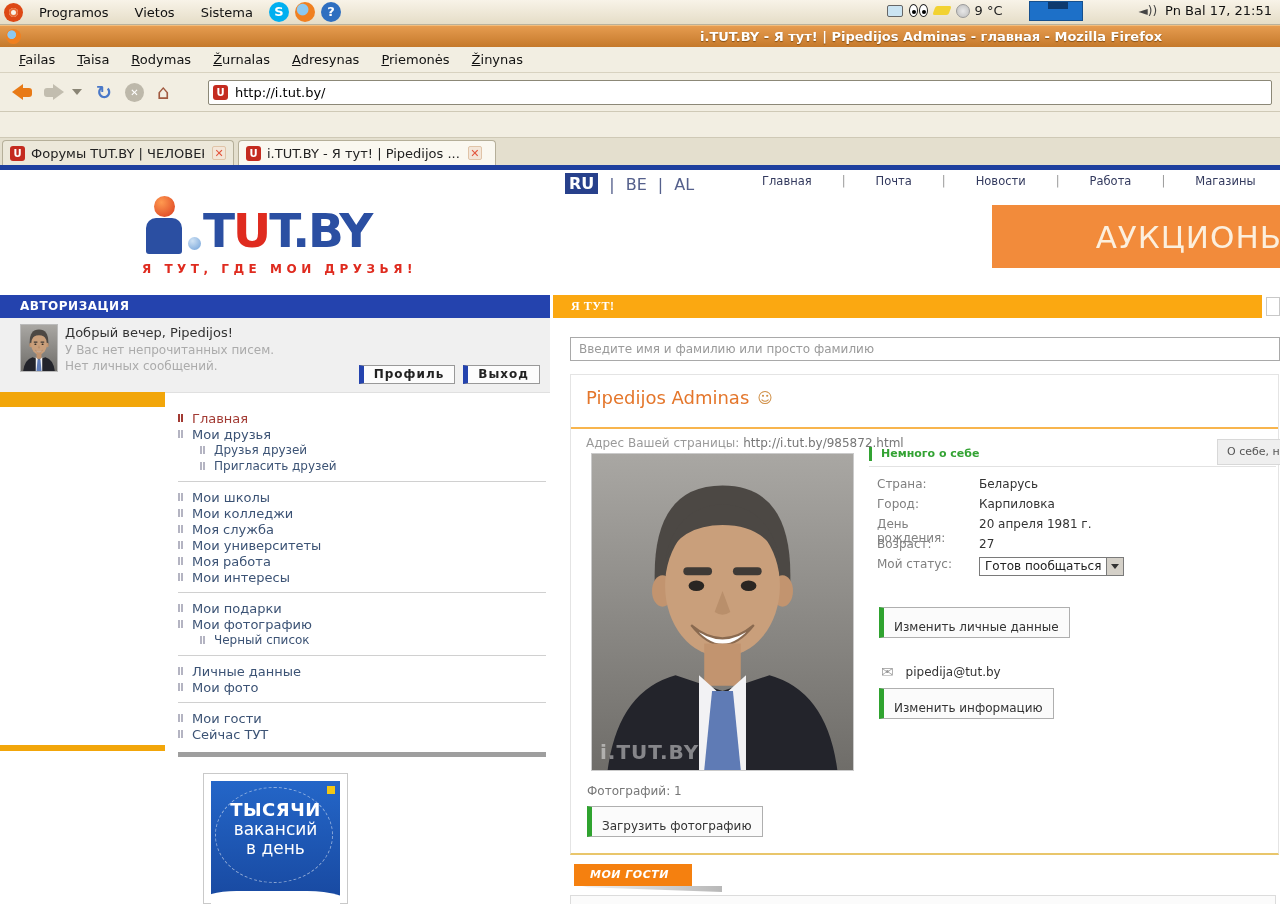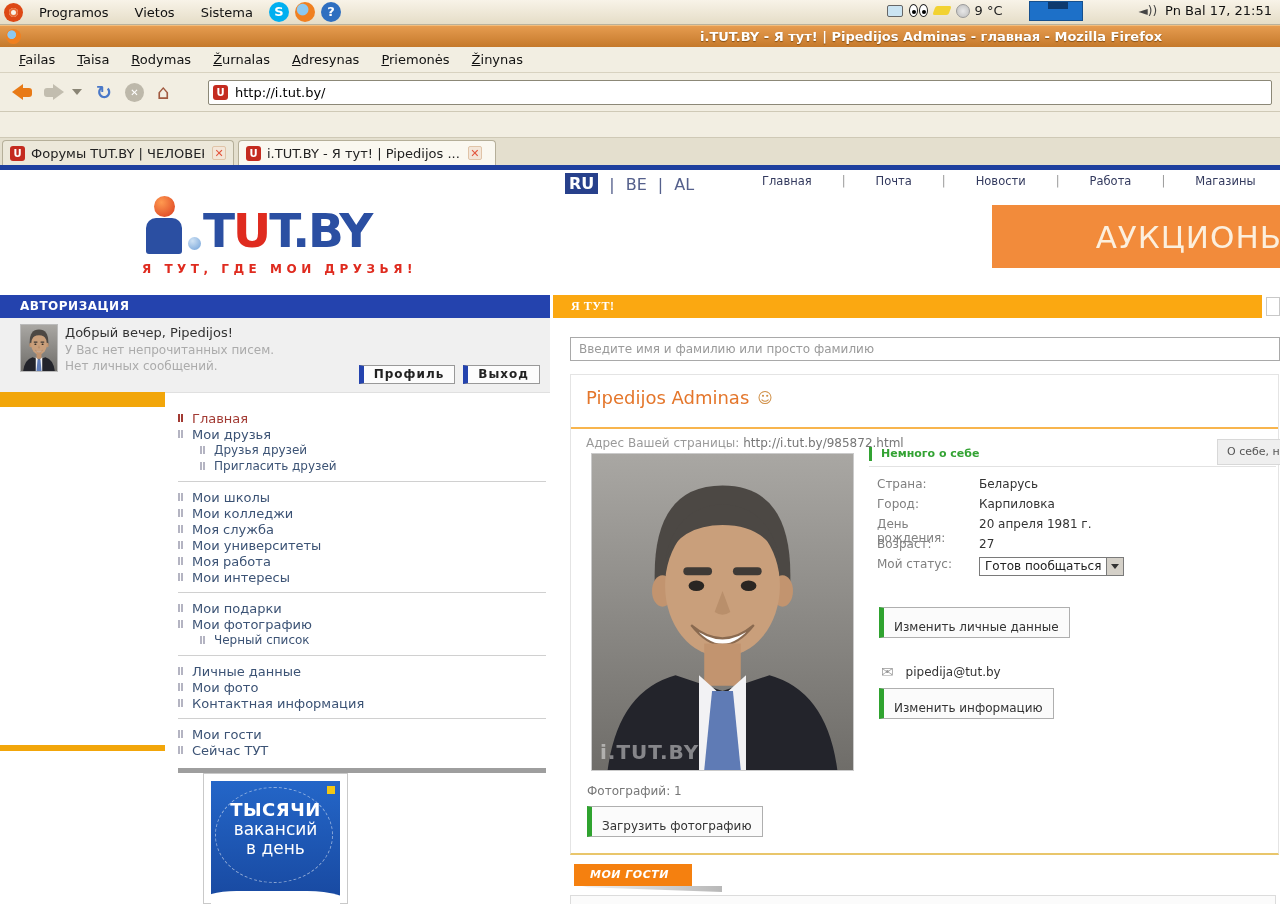--- a/index.html
+++ b/index.html
@@ -413,24 +413,20 @@
       </div>
     <div class="mdiv"></div>
     <div class="mi">
         <span class="blt"></span>
         <span class="lbl">Личные данные</span>
       </div>
     <div class="mi">
         <span class="blt"></span>
         <span class="lbl">Мои фото</span>
       </div>
-    <div class="mi">
-        <span class="blt"></span>
-        <span class="lbl">Контактная информация</span>
-      </div>
     <div class="mdiv"></div>
     <div class="mi">
         <span class="blt"></span>
         <span class="lbl">Мои гости</span>
       </div>
     <div class="mi">
         <span class="blt"></span>
         <span class="lbl">Сейчас ТУТ</span>
       </div>
     <div class="endbar"></div>

